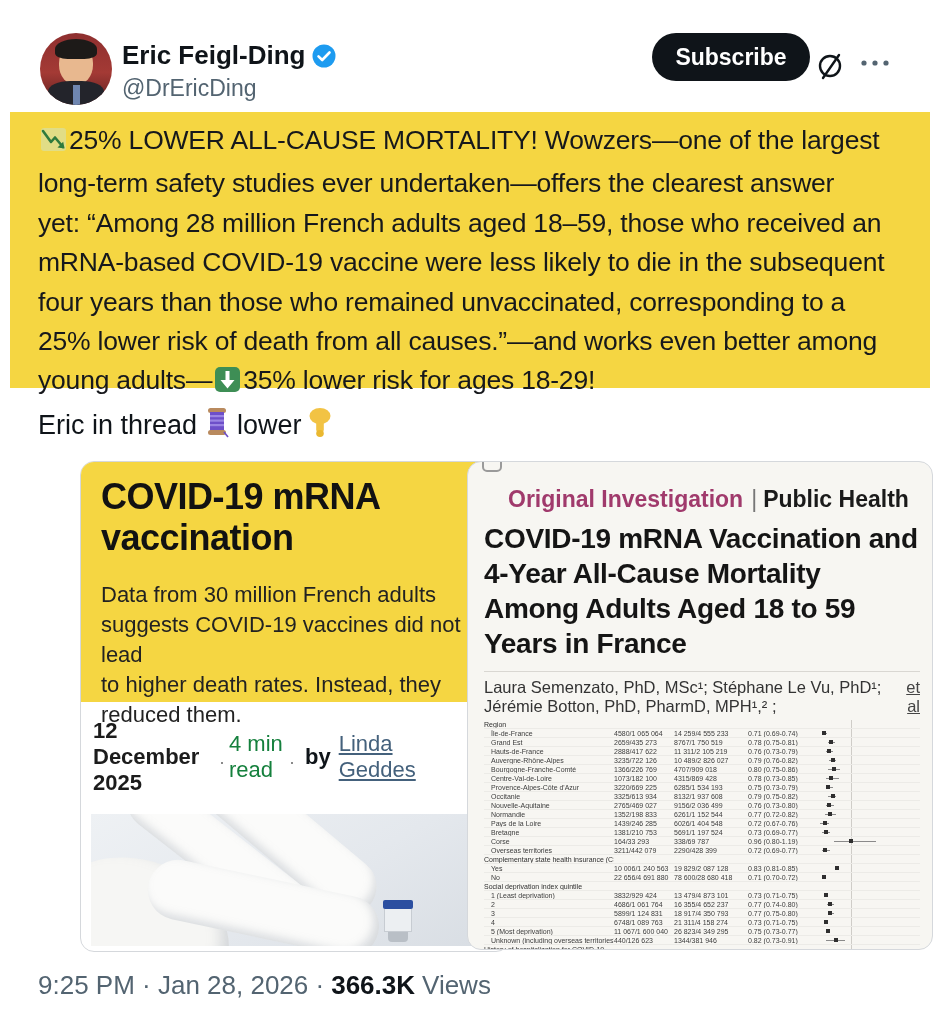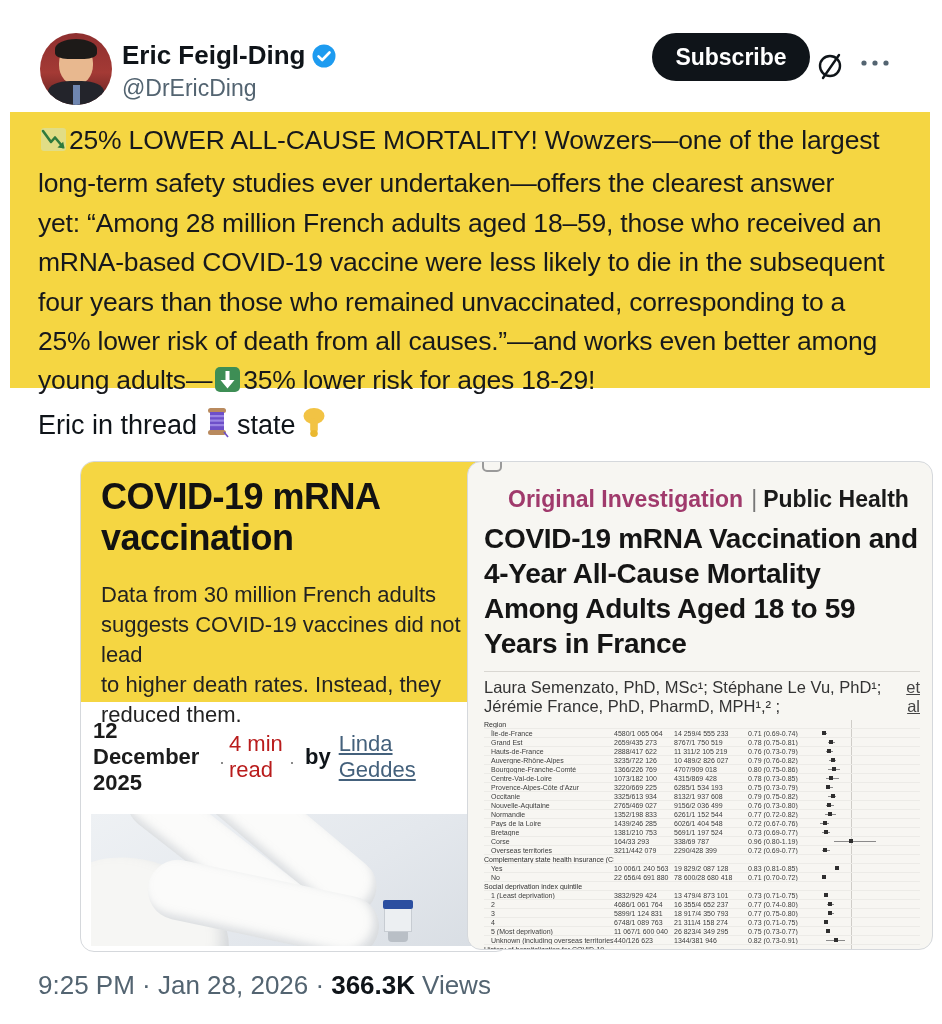--- a/index.html
+++ b/index.html
@@ -32,21 +32,21 @@
 
   
   .media-card{left:35px;top:461px;width:900px;height:491px;cursor:pointer;}
   .left-box{left:0;top:0;width:428px;height:489px;background:#fff;border:1px solid #d5d8dc;border-radius:14px;overflow:hidden;margin-left:45px;}
   .hl-block{left:0;top:0;width:428px;height:240px;background:#f5d642;box-sizing:border-box;padding:14px 20px 0 20px;}
   .art-title{font-size:36px;line-height:41px;font-weight:bold;color:#121212;white-space:pre-line;letter-spacing:-0.5px;}
   .art-desc{margin-top:22px;font-size:22px;line-height:30px;color:#222;white-space:pre-line;}
   .meta-row{left:0;top:240px;width:428px;height:110px;display:flex;align-items:center;box-sizing:border-box;padding:0 12px;}
   .m-date{font-weight:bold;width:122px;font-size:22px;line-height:26px;color:#1c1c1c;}
   .m-dot{color:#777;margin:10px 4px 0 4px;font-size:18px;}
-  .m-read{width:56px;font-size:22px;line-height:26px;color:#b91c1c;}
+  .m-read{width:56px;font-size:22px;line-height:26px;color:#15803d;}
   .m-by{font-weight:bold;font-size:22px;margin:0 8px 0 6px;}
   .m-author{width:82px;font-size:22px;line-height:26px;color:#44617c;text-decoration:underline;cursor:pointer;}
   .republish-btn{margin-left:auto;width:140px;height:64px;border:none;border-radius:32px;background:#3a69c8;
                  color:#fff;font-weight:bold;font-size:20px;line-height:24px;text-align:center;cursor:pointer;
                  font-family:inherit;padding:8px 12px;box-sizing:border-box;}
   .photo{left:10px;top:352px;width:408px;height:132px;background:linear-gradient(150deg,#eef1f4 0%,#e4e8ed 55%,#d8dde3 100%);overflow:hidden;}
   .photo .finger{position:absolute;background:#fbfbfa;box-shadow:inset -6px -4px 10px rgba(150,158,168,0.35);}
   .f1{width:250px;height:58px;border-radius:30px;left:58px;top:-18px;transform:rotate(40deg);}
   .f2{width:230px;height:52px;border-radius:28px;left:18px;top:18px;transform:rotate(38deg);}
   .f3{width:235px;height:60px;border-radius:30px;left:55px;top:64px;transform:rotate(12deg);}
@@ -143,21 +143,21 @@
   <span>Eric in thread</span>
   <span><svg width="24" height="32" viewBox="0 0 24 32">
     <rect x="3" y="2" width="18" height="5" rx="2.5" fill="#b98a5e"></rect>
     <rect x="5" y="6" width="14" height="19" fill="#6d4fc9"></rect>
     <rect x="5" y="9" width="14" height="2.2" fill="#9b85e3"></rect>
     <rect x="5" y="13.5" width="14" height="2.2" fill="#9b85e3"></rect>
     <rect x="5" y="18" width="14" height="2.2" fill="#9b85e3"></rect>
     <rect x="3" y="24" width="18" height="5" rx="2.5" fill="#b98a5e"></rect>
     <line x1="19" y1="26" x2="23" y2="31" stroke="#6d4fc9" stroke-width="1.6"></line>
   </svg></span>
-  <span>state</span>
+  <span>lower</span>
   <span style="margin-left:-4px;"><svg width="28" height="30" viewBox="0 0 28 30">
     <ellipse cx="14" cy="9" rx="10.5" ry="8" fill="#f2c344"></ellipse>
     <rect x="10.2" y="11" width="7.6" height="15" rx="3.8" fill="#f2c344"></rect>
     <ellipse cx="14" cy="26.5" rx="3.8" ry="3.4" fill="#eab830"></ellipse>
   </svg></span>
 </div>
 
 <div class="abs media-card">
 
   <div class="abs left-box">
@@ -195,21 +195,21 @@
     <div class="eyebrow">
       <span class="mag">Original Investigation</span><span class="pipe">|</span><span class="cat">Public Health</span>
     </div>
     <div class="paper-title">COVID-19 mRNA Vaccination and
 4-Year All-Cause Mortality
 Among Adults Aged 18 to 59
 Years in France</div>
     <hr class="paper-hr">
     <div class="authors">
       <span class="left">Laura Semenzato, PhD, MSc¹; Stéphane Le Vu, PhD¹;
-Jérémie France, PhD, PharmD, MPH¹,² ;</span>
+Jérémie Botton, PhD, PharmD, MPH¹,² ;</span>
       <span class="etal">et
 al</span>
     </div>
     <div class="ftable">
         <div class="trow sec">
           <div class="tc lbl">Region</div>
           <div class="tc n1"></div>
           <div class="tc n2"></div>
           <div class="tc n3"></div>
           <div class="tc plot"></div>

